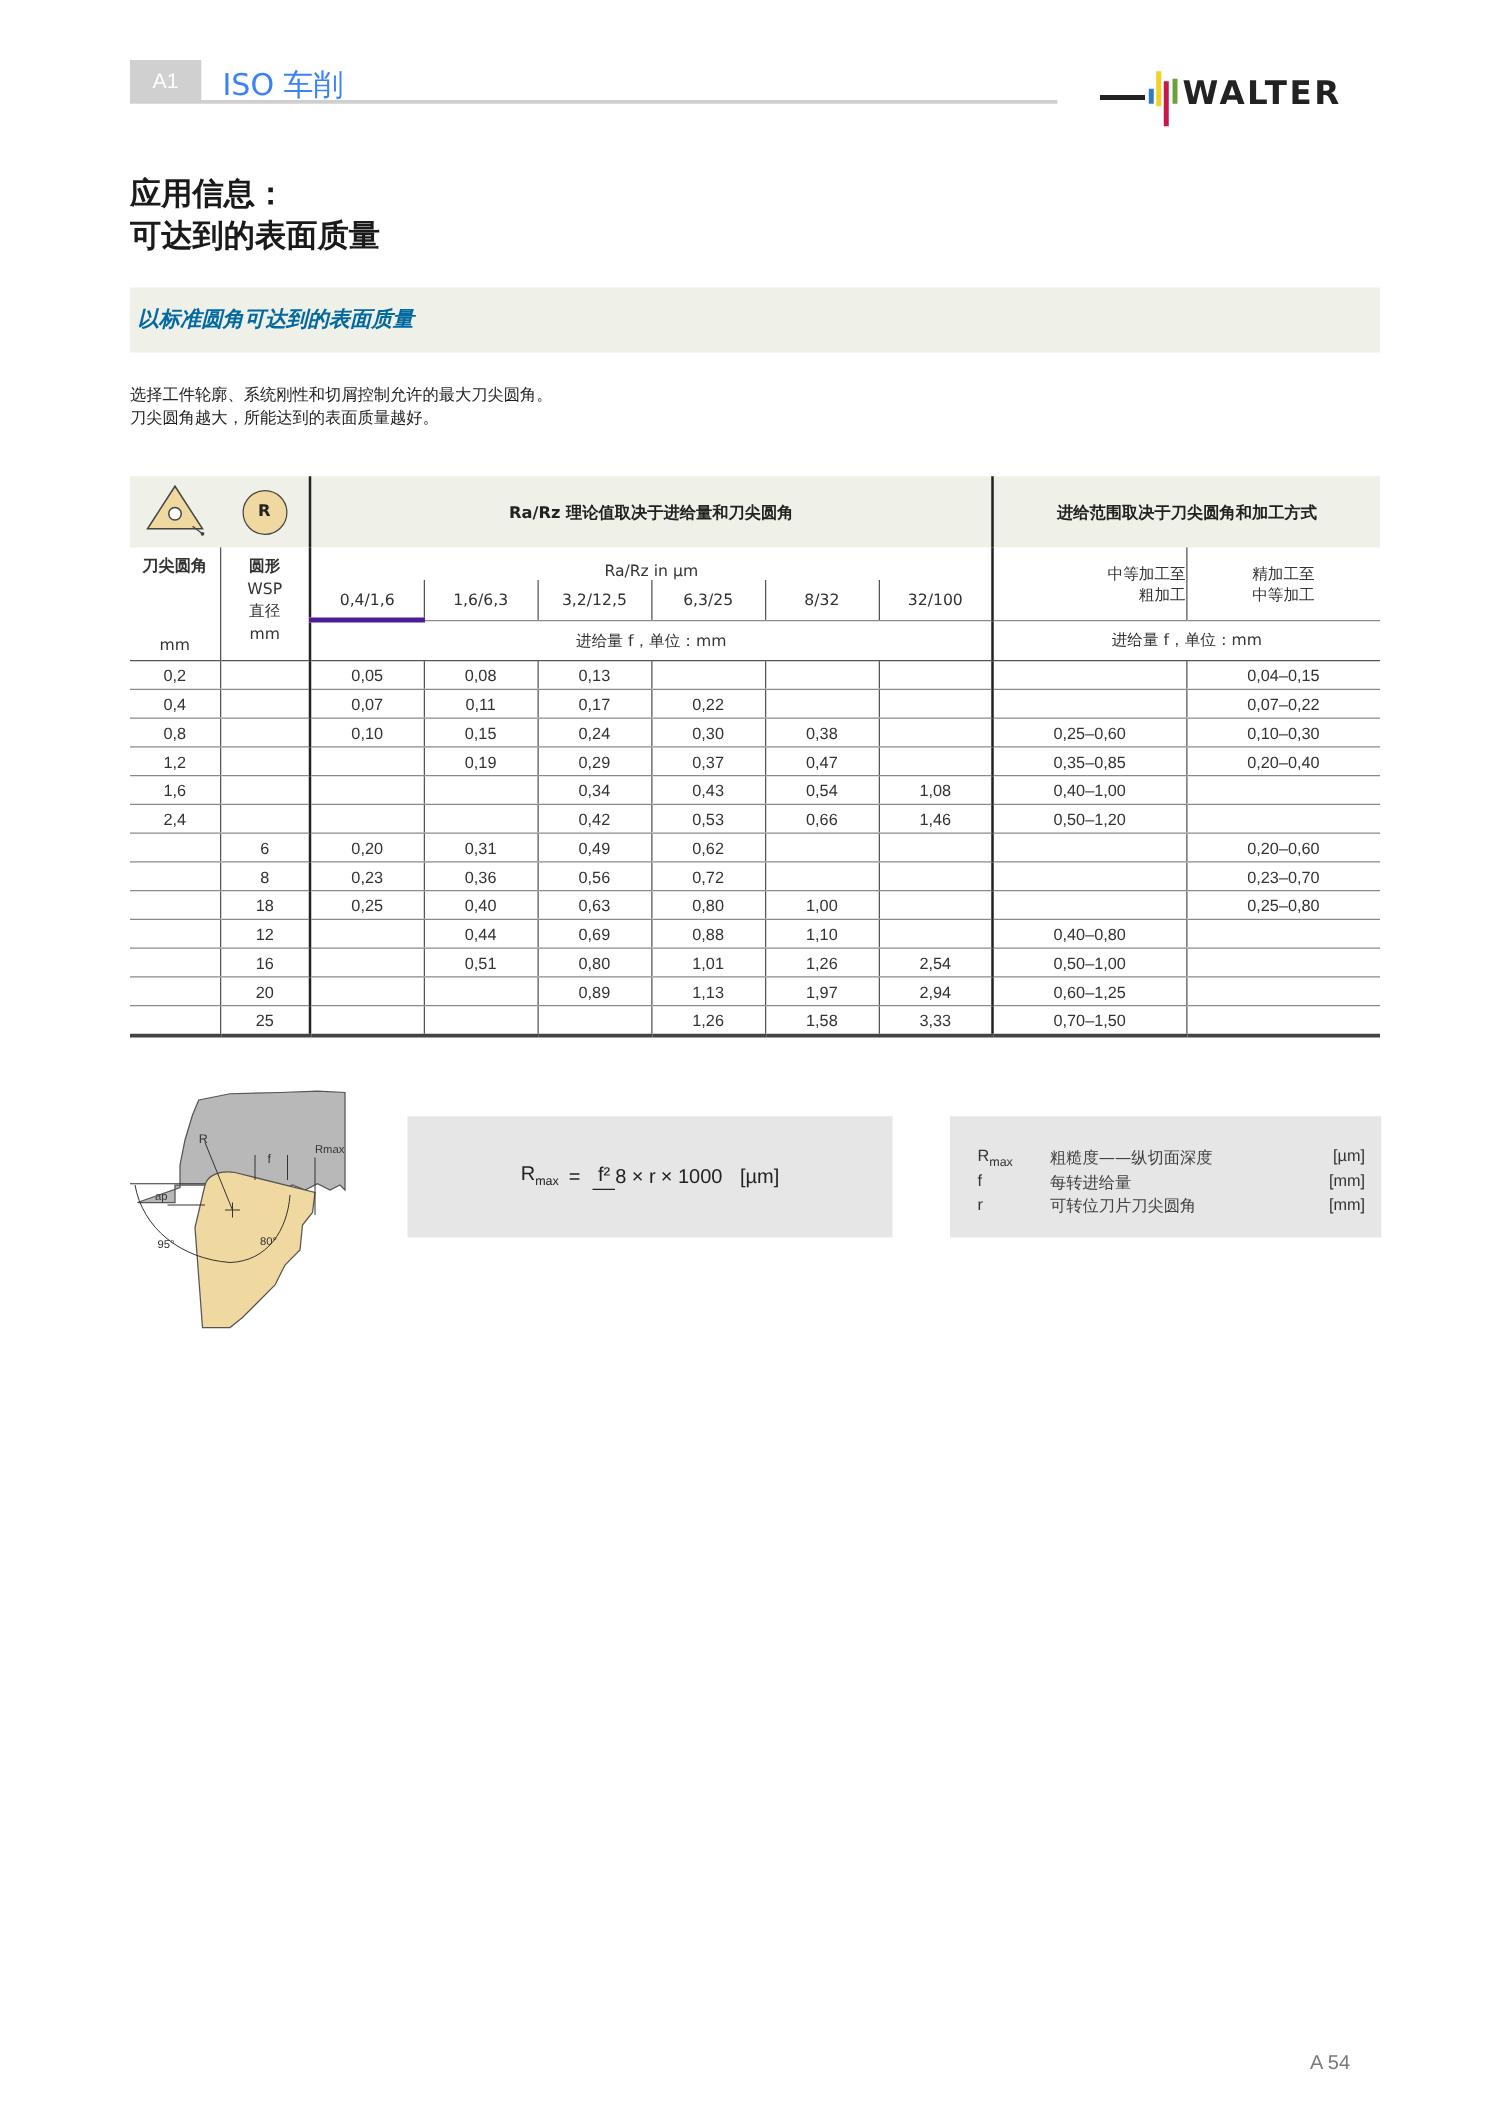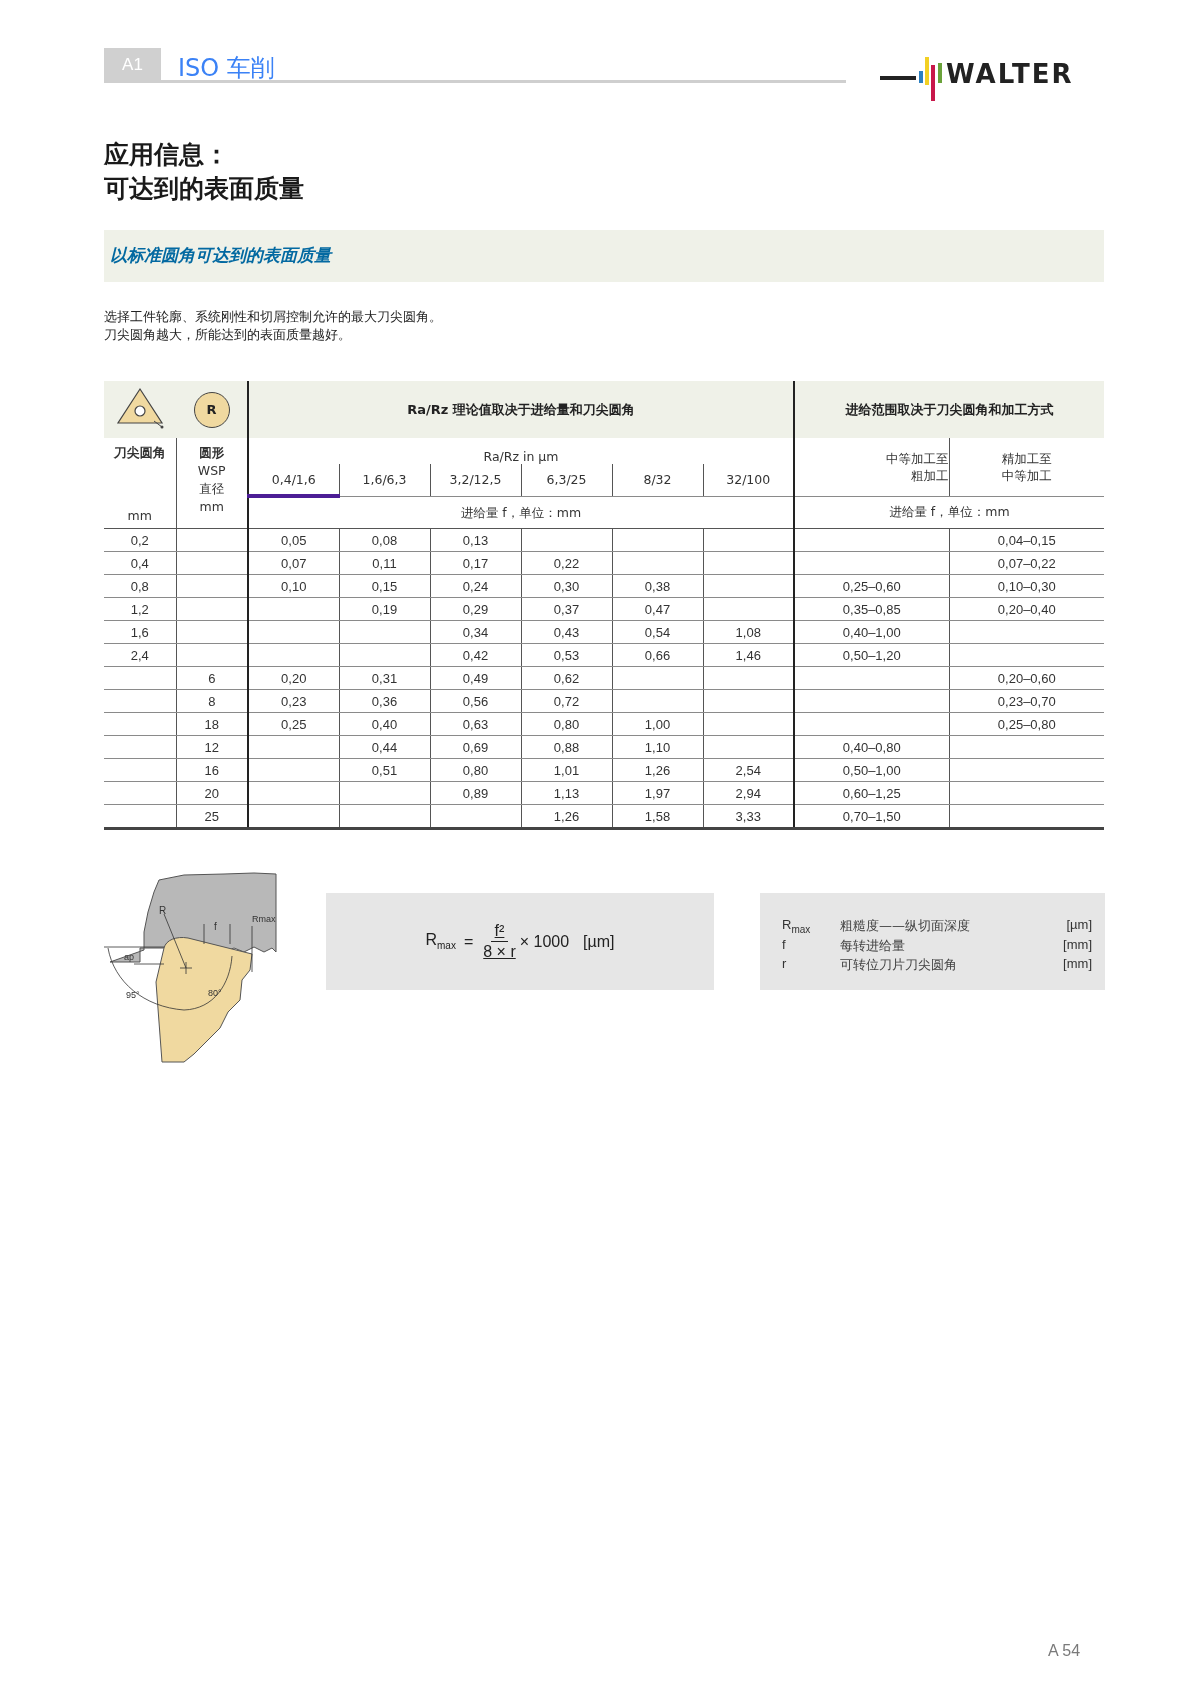--- a/index.html
+++ b/index.html
@@ -24,21 +24,21 @@
   .tbl .vb { border-left:2px solid #222; }
   .tbl tr.hdr1 td { background:#eff1e8; height:57px; border-bottom:none; font-weight:bold; font-family:"DejaVu Sans", sans-serif; font-size:13px; color:#222; }
   .tbl tr.hdr2 td, .tbl tr.hdr3 td { font-family:"DejaVu Sans", sans-serif; font-size:12.5px; color:#333; }
   .tbl tr.last td { border-bottom:3px solid #444; }
 
   .icon-cell { position:relative; }
 
   
   .diagram { left:104px; top:872px; width:176px; height:192px; }
   .formula-box { left:326px; top:893px; width:388px; height:97px; background:#e6e6e6; display:flex; align-items:center; justify-content:center; font-family:"Liberation Sans", sans-serif; font-size:16px; color:#222; }
-  .frac { display:inline-flex; flex-direction:column; align-items:center; margin:0 4px 0 10px; vertical-align:middle;text-decoration:underline; }
+  .frac { display:inline-flex; align-items:center; margin:0 4px 0 10px; vertical-align:middle; }
   .frac .num { border-bottom:1px solid #222; padding:0 4px 1px; }
   .frac .den { padding-top:1px; }
   .legend-box { left:760px; top:893px; width:345px; height:97px; background:#e6e6e6; font-size:13px; color:#333; }
   .lg-row { position:absolute; left:22px; display:flex; width:310px; }
   .lg-sym { width:58px; font-family:"Liberation Sans", sans-serif; }
   .lg-desc { flex:1; color:#404040; }
   .lg-unit { width:40px; text-align:right; font-family:"Liberation Sans", sans-serif; }
   .page-num { left:1048px; top:1642px; font-size:16px; color:#7a7a7a; font-family:"Liberation Sans", sans-serif; }
   sub { font-size:10px; }
 </style>

